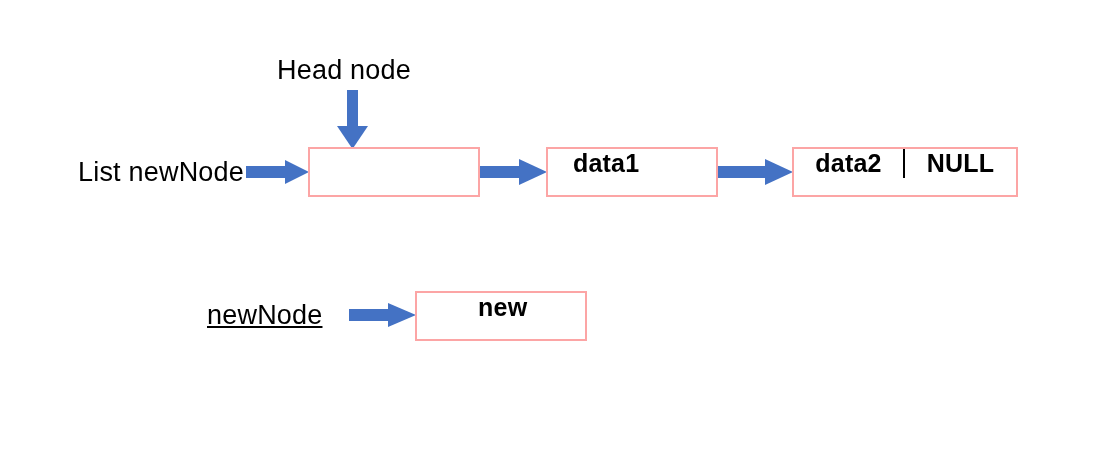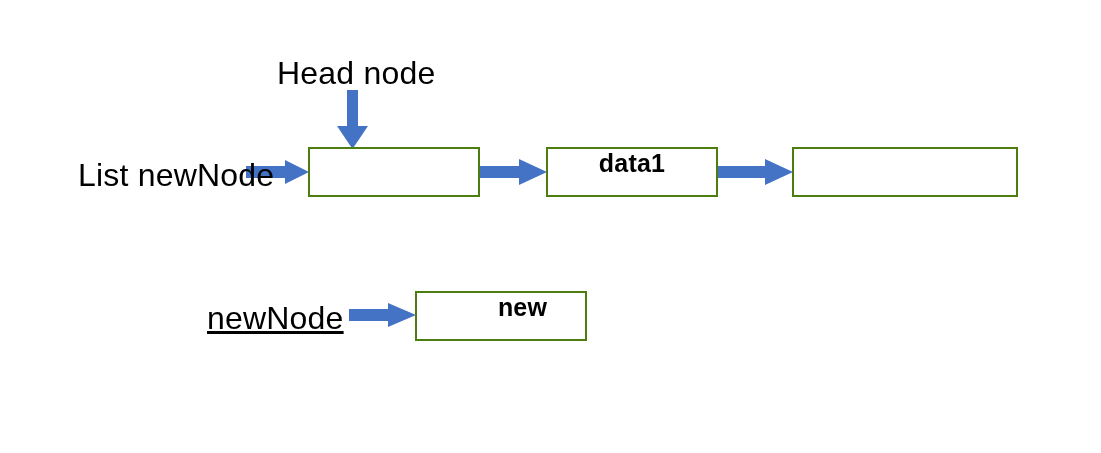--- a/index.html
+++ b/index.html
@@ -20,33 +20,32 @@
     left: 0;
     top: 0;
     width: 1101px;
     height: 453px;
   }
   .label {
     position: absolute;
     color: #000000;
     font-family: "Liberation Sans", sans-serif;
     font-weight: 400;
-    font-size: 32px;
+    font-size: 27px;
     line-height: 1;
     white-space: nowrap;
     letter-spacing: 0.2px;
   }
   .node {
     position: absolute;
     box-sizing: border-box;
-    border: 2px solid #4d7c0f;
+    border: 2px solid #fca5a5;
     background: #ffffff;
     display: flex;
-    flex-direction: column;
-    align-items: center;
+    align-items: flex-start;
   }
   .cell {
     box-sizing: border-box;
     display: flex;
     align-items: center;
     justify-content: center;
     position: relative;
     font-family: "Liberation Sans", sans-serif;
     font-weight: bold;
     font-size: 25px;
@@ -109,20 +108,22 @@
     <div class="cell" style="width:119px;"></div>
     <div class="cell divided" style="width:53px;"></div>
   </div>
 
   <div class="node" style="left:546px; top:147px; width:172px; height:50px;">
     <div class="cell" style="width:119px;">data1</div>
     <div class="cell divided" style="width:53px;"></div>
   </div>
 
   <div class="node" style="left:792px; top:147px; width:226px; height:50px;">
+    <div class="cell" style="width:111px;">data2</div>
+    <div class="cell divided" style="width:115px;">NULL</div>
   </div>
 
   <div class="node" style="left:415px; top:291px; width:172px; height:50px;padding-left:43px;">
     <div class="cell" style="width:118px;">new</div>
     <div class="cell divided" style="width:54px;"></div>
   </div>
 
 </div>
 
 </body></html>

